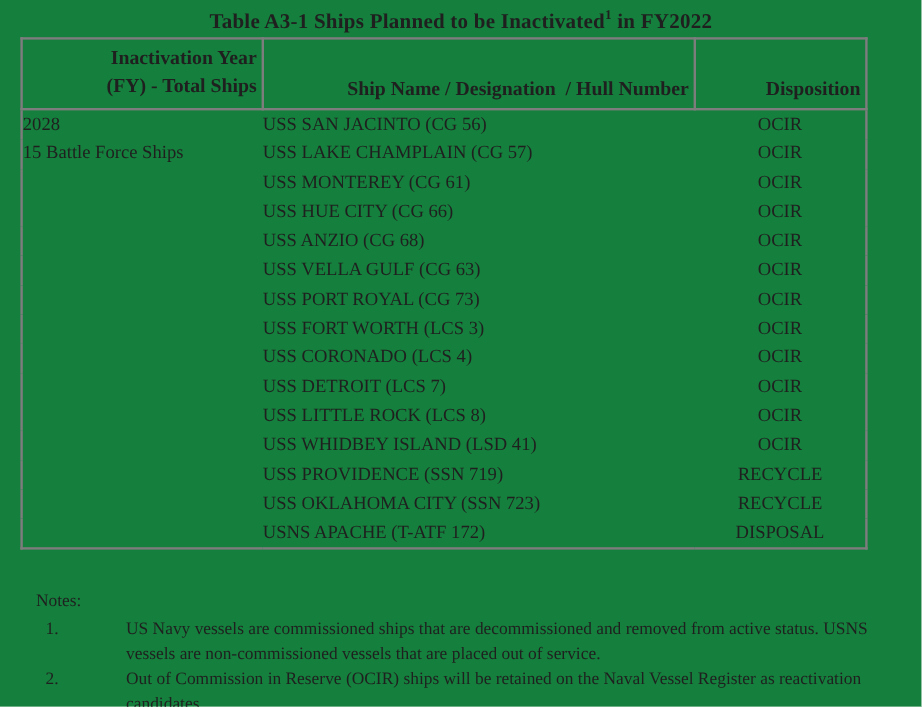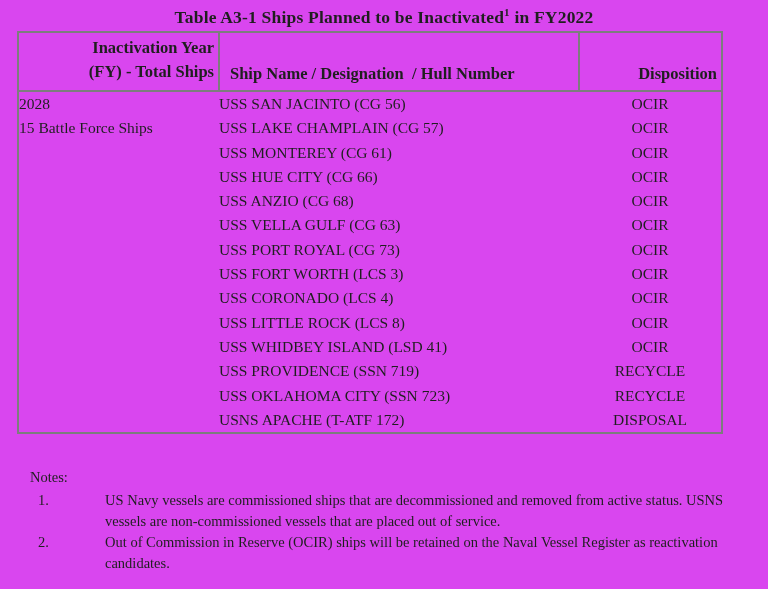--- a/index.html
+++ b/index.html
@@ -9,21 +9,21 @@
     width: 768px;
     height: 589px;
     overflow: hidden;
     font-family: "Liberation Serif", serif;
     color: #1f1f1f;
   }
   .page {
     position: relative;
     width: 768px;
     height: 589px;
-    background: #d946ef;
+    background: #15803d;
   }
   .doc-title {
     text-align: center;
     font-weight: bold;
     font-size: 17.5px;
     line-height: 22px;
     padding-top: 6px;
     letter-spacing: 0.2px;
   }
   .doc-title sup {
@@ -48,20 +48,21 @@
     height: 45px;
   }
   table.ships thead th.th-disposition {
     text-align: right;
     padding-left: 0;
     padding-right: 4px;
   }
   table.ships thead th.th-ship {
     white-space: pre;
     padding-left: 10px;
+    text-align: right;
   }
   .th-line { line-height: 24px; text-align: right; }
   table.ships tbody td {
     border: none;
     font-size: 15.5px;
     line-height: 24.3px;
     padding: 0;
     vertical-align: middle;
     white-space: nowrap;
     overflow: hidden;
@@ -152,20 +153,25 @@
         <td class="col-disp">OCIR</td>
       </tr>
       <tr>
         <td class="col-year"></td>
         <td class="col-ship">USS FORT WORTH (LCS 3)</td>
         <td class="col-disp">OCIR</td>
       </tr>
       <tr>
         <td class="col-year"></td>
         <td class="col-ship">USS CORONADO (LCS 4)</td>
+        <td class="col-disp">OCIR</td>
+      </tr>
+      <tr>
+        <td class="col-year"></td>
+        <td class="col-ship">USS DETROIT (LCS 7)</td>
         <td class="col-disp">OCIR</td>
       </tr>
       <tr>
         <td class="col-year"></td>
         <td class="col-ship">USS LITTLE ROCK (LCS 8)</td>
         <td class="col-disp">OCIR</td>
       </tr>
       <tr>
         <td class="col-year"></td>
         <td class="col-ship">USS WHIDBEY ISLAND (LSD 41)</td>

